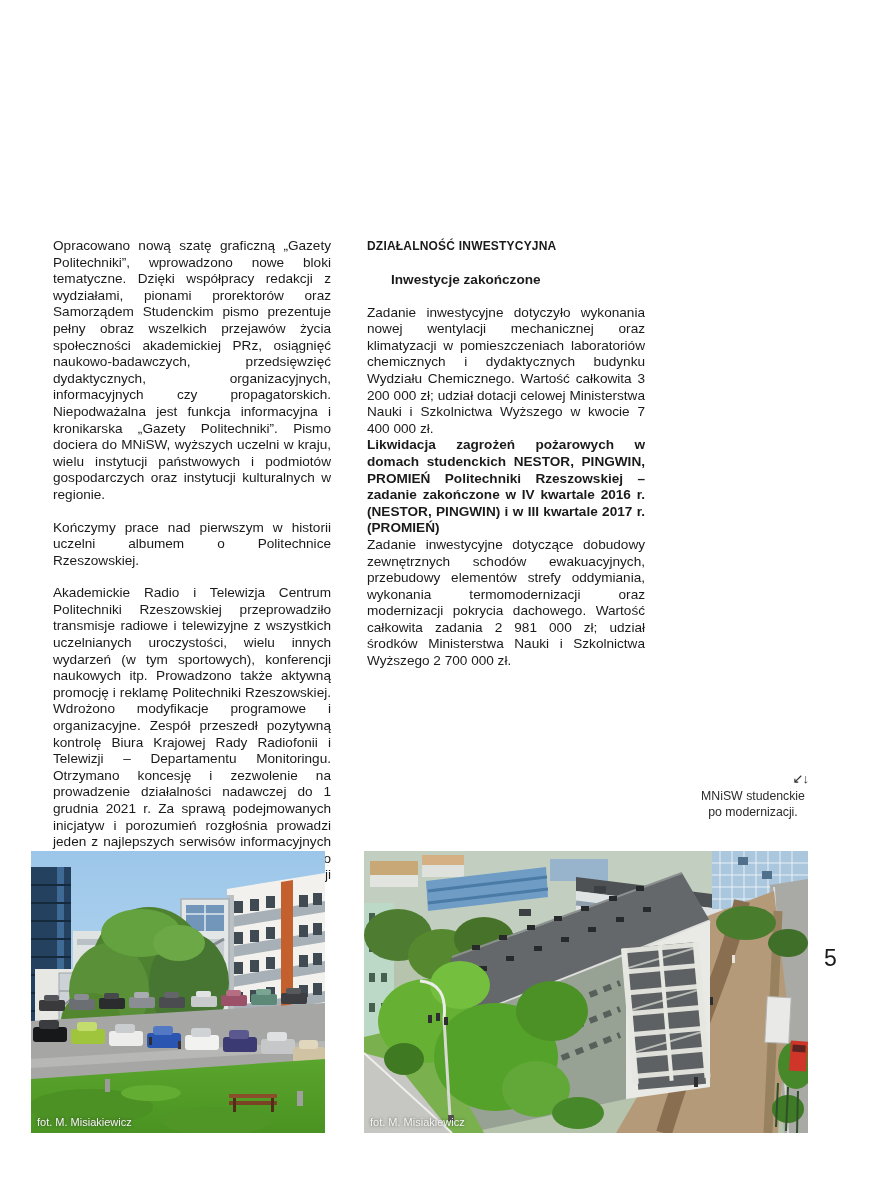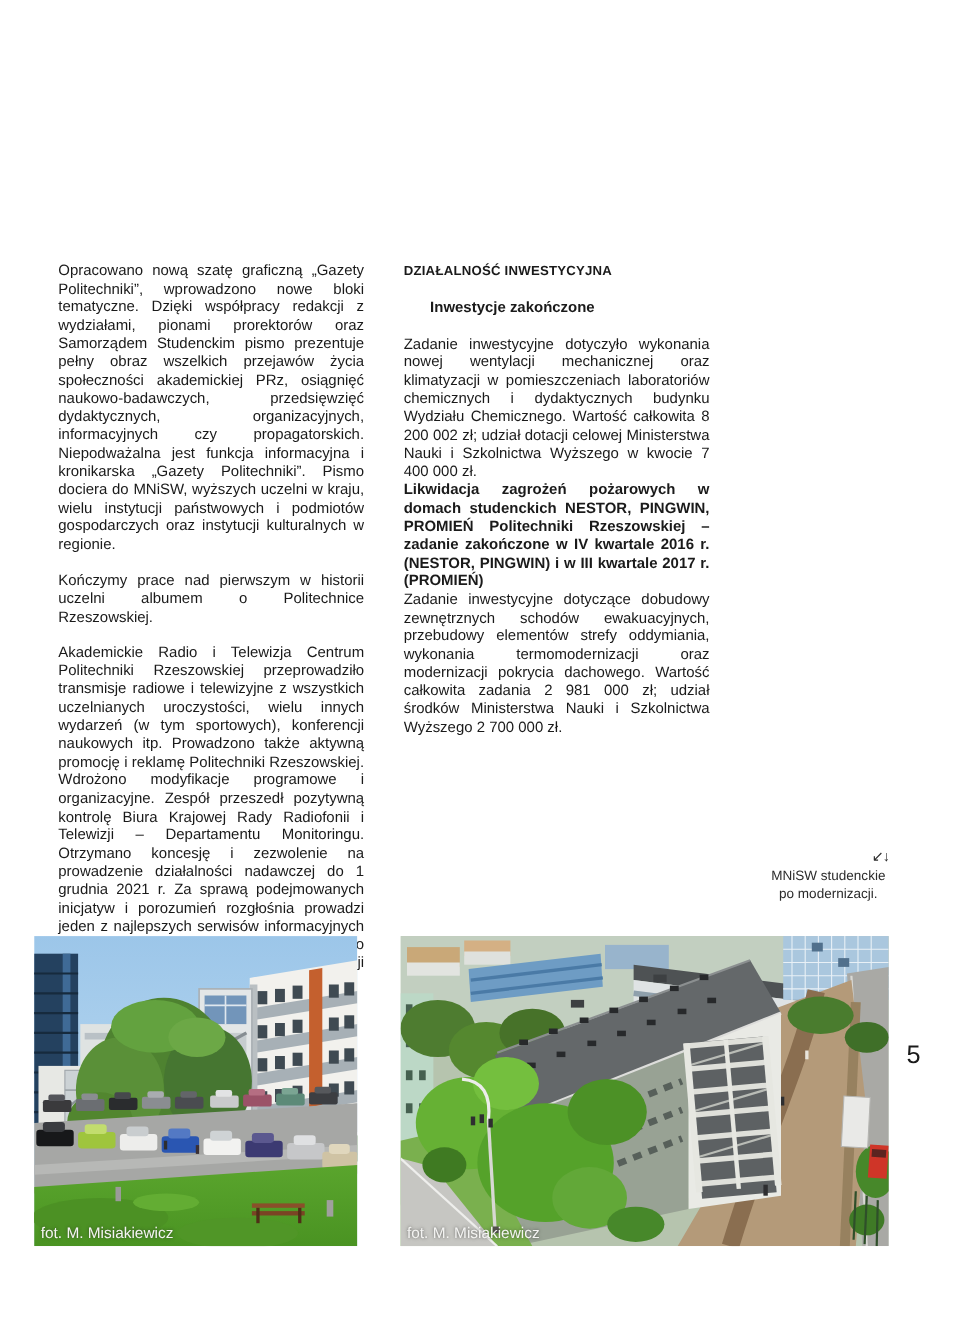--- a/index.html
+++ b/index.html
@@ -15,39 +15,39 @@
   .section-heading{font-size:12px;line-height:17px;font-weight:bold;margin:0 0 17px 0;letter-spacing:.2px;}
   .subheading{font-size:13.6px;line-height:16.6px;font-weight:bold;margin:0 0 16px 0;padding-left:24px;}
   .inv-title{font-weight:bold;margin:0 !important;}
   .inv-body{margin:0 0 16px 0;}
   .photo-caption{position:absolute;top:771px;left:690px;width:126px;font-size:12.3px;line-height:16px;color:#2b2b2b;text-align:center;}
   .caption-arrows{text-align:right;padding-right:8px;font-size:13px;letter-spacing:-1px;color:#2b2b2b;margin-bottom:1px;}
   .photo{position:absolute;margin:0;top:851px;height:282px;overflow:hidden;}
   .photo-left{left:31px;width:294px;}
   .photo-right{left:364px;width:444px;}
   .photo svg{display:block;width:100%;height:100%;}
-  .credit{position:absolute;left:6px;bottom:5px;font-size:14px;color:#f4f4f2;text-shadow:0 0 3px rgba(40,40,40,.65);}
+  .credit{position:absolute;left:6px;bottom:5px;font-size:11px;color:#f4f4f2;text-shadow:0 0 3px rgba(40,40,40,.65);}
   .page-number{position:absolute;left:824px;top:945px;font-size:23px;color:#1a1a1a;}
 </style>
 </head>
 <body>
 
 <div class="sheet">
 
   <div class="col col-left">
     <p>Opracowano nową szatę graficzną „Gazety Politechniki”, wprowadzono nowe bloki tematyczne. Dzięki współpracy redakcji z wydziałami, pionami prorektorów oraz Samorządem Studenckim pismo prezentuje pełny obraz wszelkich przejawów życia społeczności akademickiej PRz, osiągnięć naukowo-badawczych, przedsięwzięć dydaktycznych, organizacyjnych, informacyjnych czy propagatorskich. Niepodważalna jest funkcja informacyjna i kronikarska „Gazety Politechniki”. Pismo dociera do MNiSW, wyższych uczelni w kraju, wielu instytucji państwowych i podmiotów gospodarczych oraz instytucji kulturalnych w regionie.</p>
     <p>Kończymy prace nad pierwszym w historii uczelni albumem o Politechnice Rzeszowskiej.</p>
     <p>Akademickie Radio i Telewizja Centrum Politechniki Rzeszowskiej przeprowadziło transmisje radiowe i telewizyjne z wszystkich uczelnianych uroczystości, wielu innych wydarzeń (w tym sportowych), konferencji naukowych itp. Prowadzono także aktywną promocję i reklamę Politechniki Rzeszowskiej. Wdrożono modyfikacje programowe i organizacyjne. Zespół przeszedł pozytywną kontrolę Biura Krajowej Rady Radiofonii i Telewizji – Departamentu Monitoringu. Otrzymano koncesję i zezwolenie na prowadzenie działalności nadawczej do 1 grudnia 2021 r. Za sprawą podejmowanych inicjatyw i porozumień rozgłośnia prowadzi jeden z najlepszych serwisów informacyjnych na Podkarpaciu. W grudniu 2016 r. zlecono wykonanie planu remontu i modernizacji studia emisyjnego.</p>
   </div>
 
   <div class="col col-right">
     <h2 class="section-heading">DZIAŁALNOŚĆ INWESTYCYJNA</h2>
     <h3 class="subheading">Inwestycje zakończone</h3>
     <div>
-      <p class="inv-body">Zadanie inwestycyjne dotyczyło wykonania nowej wentylacji mechanicznej oraz klimatyzacji w pomieszczeniach laboratoriów chemicznych i dydaktycznych budynku Wydziału Chemicznego. Wartość całkowita 8 200 002 zł; udział dotacji celowej Ministerstwa Nauki i Szkolnictwa Wyższego w kwocie 7 400 000 zł.</p>
+      <p class="inv-body">Zadanie inwestycyjne dotyczyło wykonania nowej wentylacji mechanicznej oraz klimatyzacji w pomieszczeniach laboratoriów chemicznych i dydaktycznych budynku Wydziału Chemicznego. Wartość całkowita 3 200 000 zł; udział dotacji celowej Ministerstwa Nauki i Szkolnictwa Wyższego w kwocie 7 400 000 zł.</p>
     </div>
     <div>
       <p class="inv-title">Likwidacja zagrożeń pożarowych w domach studenckich NESTOR, PINGWIN, PROMIEŃ Politechniki Rzeszowskiej – zadanie zakończone w IV kwartale 2016 r. (NESTOR, PINGWIN) i w III kwartale 2017 r. (PROMIEŃ)</p>
       <p class="inv-body">Zadanie inwestycyjne dotyczące dobudowy zewnętrznych schodów ewakuacyjnych, przebudowy elementów strefy oddymiania, wykonania termomodernizacji oraz modernizacji pokrycia dachowego. Wartość całkowita zadania 2 981 000 zł; udział środków Ministerstwa Nauki i Szkolnictwa Wyższego 2 700 000 zł.</p>
     </div>
   </div>
 
   <div class="photo-caption">
     <div class="caption-arrows">↙↓</div>
     <div>MNiSW studenckie</div>

